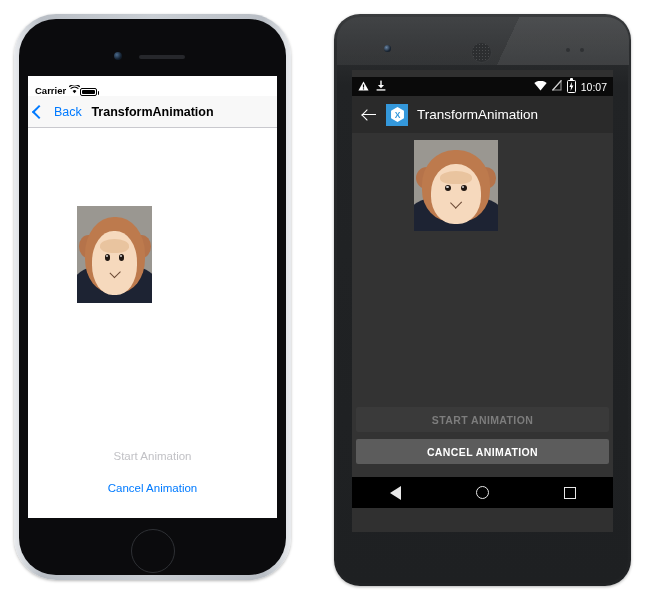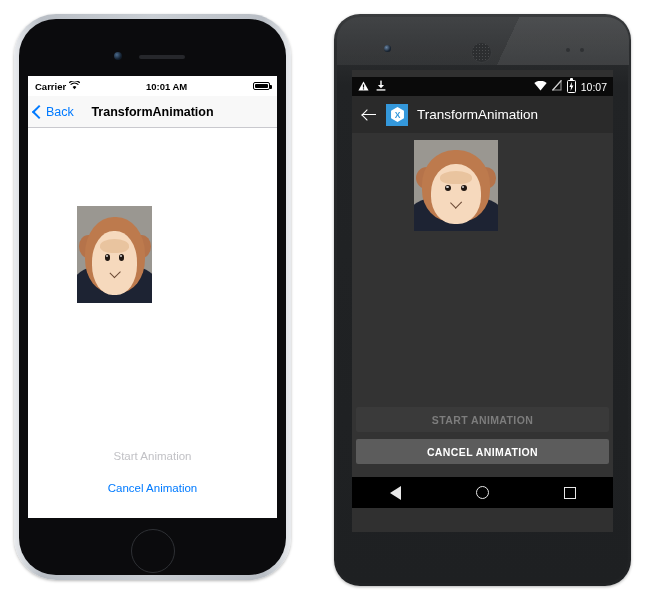--- a/index.html
+++ b/index.html
@@ -28,37 +28,37 @@
   .ip-speaker{position:absolute;left:120px;top:36px;width:46px;height:4px;border-radius:2px;background:#26272b;}
   .ip-home{position:absolute;left:50%;top:510px;transform:translateX(-50%);
     width:42px;height:42px;border-radius:50%;border:1.4px solid #2e3034;background:#0b0b0d;}
 
   .ip-screen{
     position:absolute;left:14px;top:62px;width:249px;height:442px;
     background:#ffffff;overflow:hidden;
   }
   
   .ios-status{
-    height:20px;display:flex;align-items:center;font-size:9.5px;font-weight:bold;color:#000;
+    height:20px;display:flex;align-items:flex-end;font-size:9.5px;font-weight:bold;color:#000;
     padding:0 7px;box-sizing:border-box;background:#fff;
   }
   .ios-status .left{flex:0 0 auto;display:flex;align-items:center;gap:3px;}
   .ios-status .center{flex:1;text-align:center;}
   .ios-status .right{flex:0 0 auto;display:flex;align-items:center;}
   .wifi-ios{display:inline-block;}
   .batt-ios{width:17px;height:8px;border:1.2px solid #000;border-radius:2px;position:relative;box-sizing:border-box;}
   .batt-ios:after{content:"";position:absolute;right:-3px;top:2px;width:1.6px;height:3.5px;background:#000;border-radius:0 1px 1px 0;}
   .batt-ios i{position:absolute;left:1px;top:1px;bottom:1px;width:12.5px;background:#000;display:block;border-radius:1px;}
 
   
   .ios-nav{
     height:32px;background:#f8f8f8;border-bottom:1px solid #c9c9ce;
     display:flex;align-items:center;position:relative;box-sizing:border-box;
   }
-  .ios-back{display:flex;align-items:center;gap:2px;padding-left:6px;color:#007aff;font-size:12.5px;z-index:2;}
+  .ios-back{display:flex;align-items:center;gap:10px;padding-left:6px;color:#007aff;font-size:12.5px;z-index:2;}
   .chev{width:8px;height:8px;border-left:2px solid #007aff;border-bottom:2px solid #007aff;transform:rotate(45deg);display:inline-block;}
   .ios-title{position:absolute;left:0;right:0;text-align:center;font-size:12.5px;font-weight:bold;color:#000;}
 
   .ios-body{position:relative;height:390px;background:#fff;}
   .ios-img{position:absolute;left:49px;top:78px;width:75px;height:97px;}
   .ios-btns{position:absolute;left:0;right:0;bottom:14px;text-align:center;}
   .ios-btn{font-size:11.5px;padding:10px 0;}
   .ios-btn.disabled{color:#c2c2c6;}
   .ios-btn.enabled{color:#007aff;}
 
@@ -144,21 +144,20 @@
         <div class="left">
           <span>Carrier</span>
           <span class="wifi-ios">
             <svg width="11" height="9" viewBox="0 0 11 9">
               <path d="M5.5 8.3 L3.6 5.9 A3 3 0 0 1 7.4 5.9 Z" fill="#000"></path>
               <path d="M1.6 3.6 A6 6 0 0 1 9.4 3.6" stroke="#000" stroke-width="1.2" fill="none"></path>
               <path d="M0.2 1.7 A8.2 8.2 0 0 1 10.8 1.7" stroke="#000" stroke-width="1.2" fill="none"></path>
             </svg>
           </span>
         </div>
-        <div class="center">10:01 AM</div>
         <div class="right">
           <span class="batt-ios">
               <i></i>
             </span>
         </div>
       </div>
 
       <div class="ios-nav">
         <div class="ios-back">
           <span class="chev"></span>

